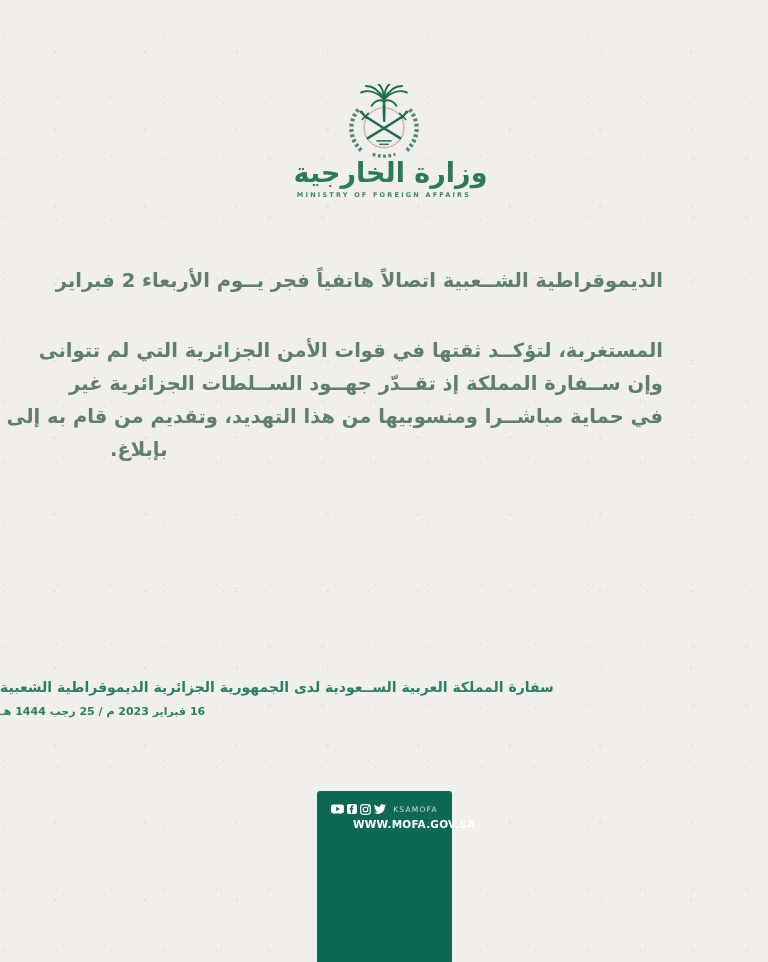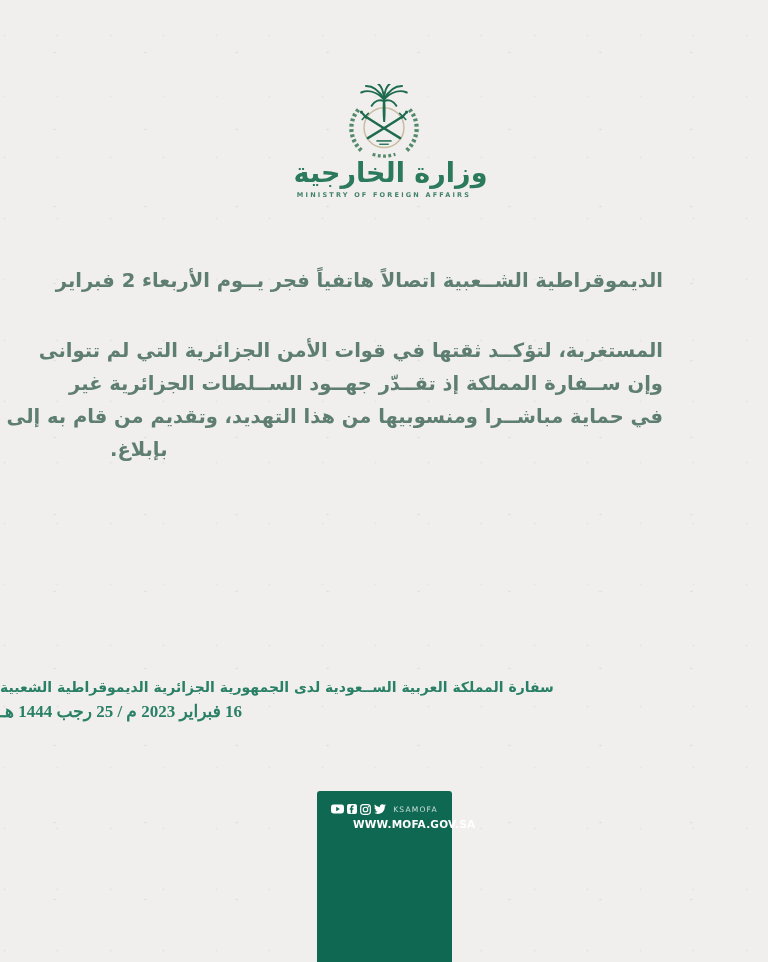--- a/index.html
+++ b/index.html
@@ -43,21 +43,21 @@
     font-size:19.5px;font-weight:bold;
     color:#5e7e72;
     white-space:nowrap;
   }
   .stmt-line.para-last{text-align-last:left;}
   .para-gap{height:37px;}
 
   
   .sig{position:absolute;top:674px;left:0;width:100%;text-align:left;direction:rtl;}
   .sig-line1{font-size:14px;font-weight:bold;color:#2a8066;line-height:26px;}
-  .sig-line2{font-size:17px;font-weight:bold;color:#2a8066;line-height:24px;font-family:Liberation Serif, serif;}
+  .sig-line2{font-size:11px;font-weight:bold;color:#2a8066;line-height:24px;}
 
   
   .banner{
     position:absolute;left:317px;top:791px;width:135px;height:200px;
     background:#0e6852;border-radius:3px 3px 0 0;
     box-sizing:border-box;padding-top:12px;
   }
   .social-row{
     display:flex;align-items:center;justify-content:center;gap:3px;height:12px;
   }

